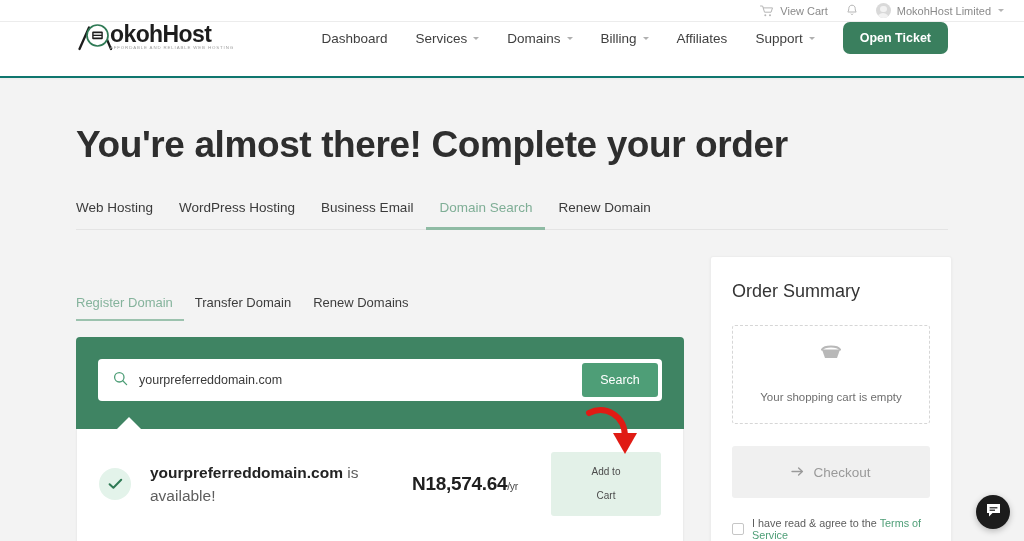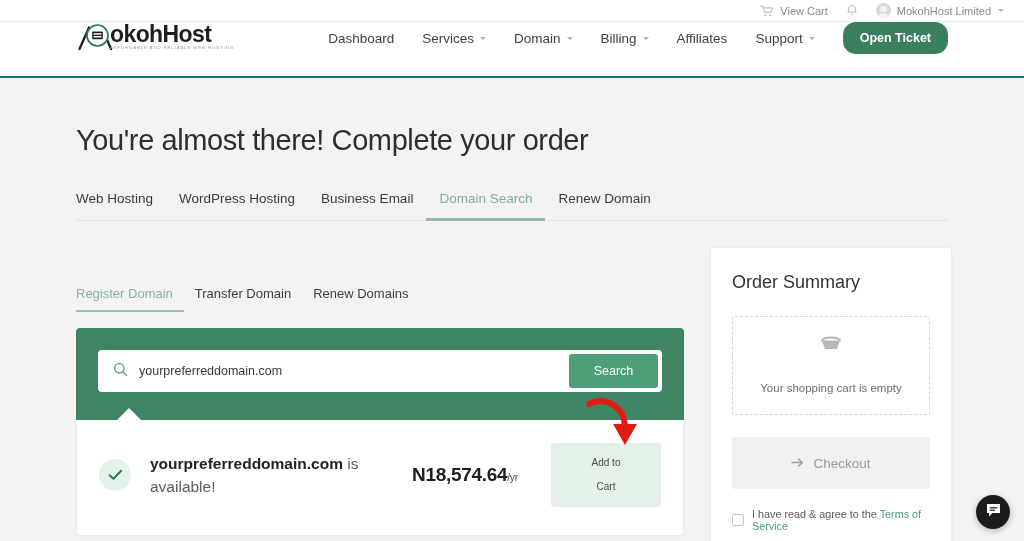--- a/index.html
+++ b/index.html
@@ -68,29 +68,29 @@
   }
   .nav-link {
     display: flex; align-items: center; gap: 5px;
     font-size: 13.5px; color: #3f3f3f;
     padding: 8px 14px; cursor: pointer; white-space: nowrap;
   }
   .nav-link .caret-sm { border-top-color: #b0b0b0; }
   .btn-ticket {
     margin-left: 14px; background: #3a7f5e; color: #fff;
     font-size: 12.5px; font-weight: 600;
-    padding: 9px 17px; border-radius: 13px; cursor: pointer;
+    padding: 9px 17px; border-radius: 7px; cursor: pointer;
     white-space: nowrap; border: none;
     font-family: "Liberation Sans", sans-serif;
   }
 
   
   .content { padding: 0 76px; }
   .page-title {
-    font-size: 29px; color: #2e2e2e; font-weight: 400;
+    font-size: 37px; color: #2e2e2e; font-weight: 700;
     letter-spacing: -.4px; padding-top: 46px;
   }
 
   
   .tabstrip {
     display: flex; gap: 0; margin-top: 30px;
     border-bottom: 1px solid #e4e4e4;
   }
   .tab {
     font-size: 13.5px; color: #3b3b3b;
@@ -133,21 +133,21 @@
   .search-icon { margin: 0 11px 0 15px; flex: none; display: block; }
   .search-input {
     flex: 1; border: none; outline: none; height: 100%;
     font-size: 12.5px; color: #3a3a3a;
     font-family: "Liberation Sans", sans-serif; background: transparent;
   }
   .search-input::placeholder { color: #bdbdbd; }
   .btn-search {
     background: #4e9e77; color: #ffffff; border: none;
     font-size: 12.5px; border-radius: 3px;
-    height: 34px; width: 89px; cursor: pointer; flex: none;
+    height: 34px; width: 76px; cursor: pointer; flex: none;
     font-family: "Liberation Sans", sans-serif;
   }
   .notch {
     position: absolute; left: 40px; bottom: -1px;
     width: 0; height: 0;
     border-left: 13px solid transparent;
     border-right: 13px solid transparent;
     border-bottom: 13px solid #ffffff;
   }
 
@@ -266,21 +266,21 @@
 
     <div class="nav-links">
       <div class="nav-link">
         <span>Dashboard</span>
       </div>
       <div class="nav-link">
         <span>Services</span>
         <span class="caret-sm"></span>
       </div>
       <div class="nav-link">
-        <span>Domain</span>
+        <span>Domains</span>
         <span class="caret-sm"></span>
       </div>
       <div class="nav-link">
         <span>Billing</span>
         <span class="caret-sm"></span>
       </div>
       <div class="nav-link">
         <span>Affiliates</span>
       </div>
       <div class="nav-link">

